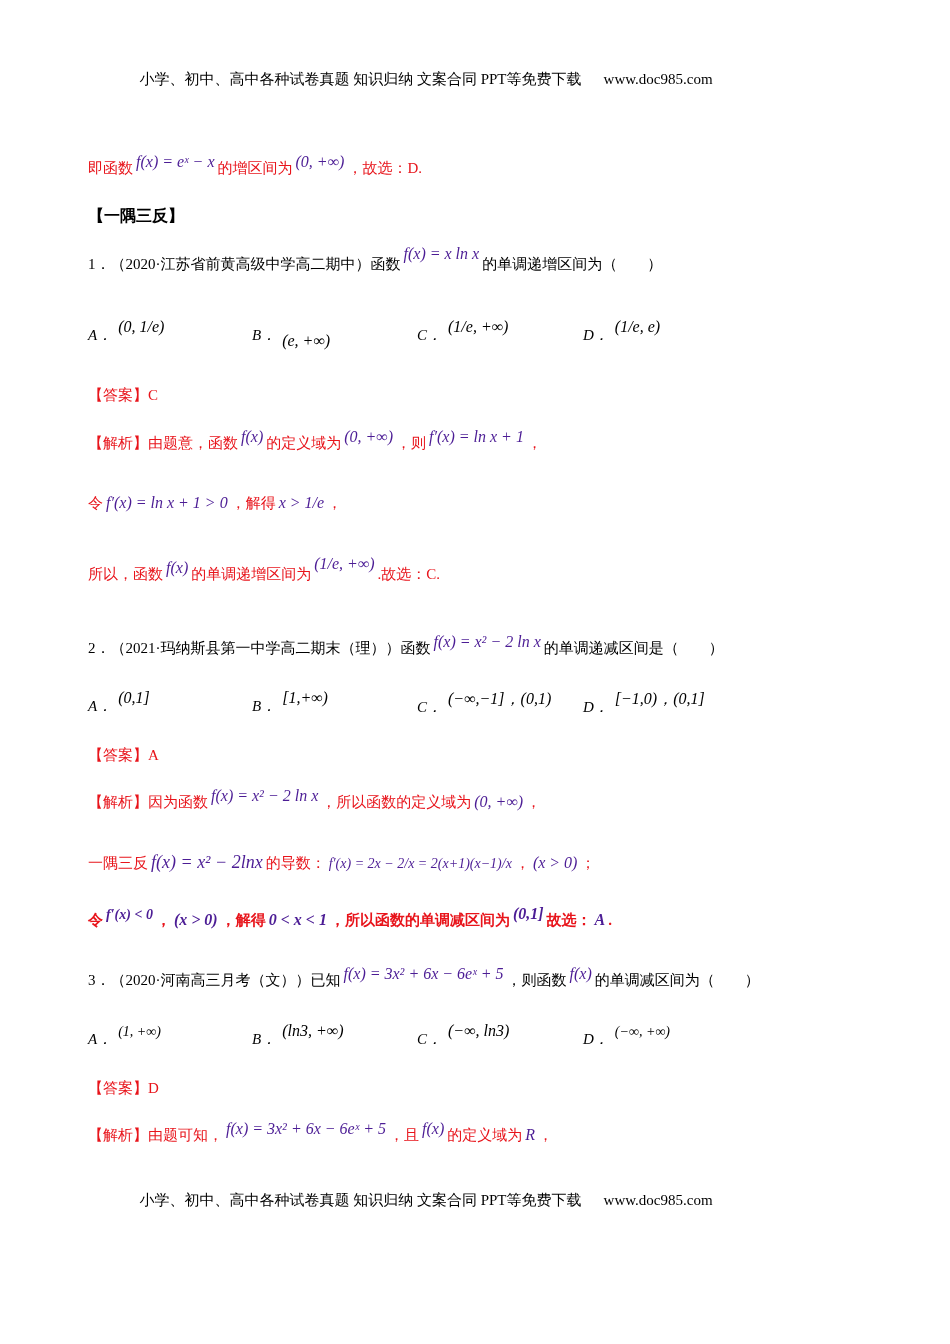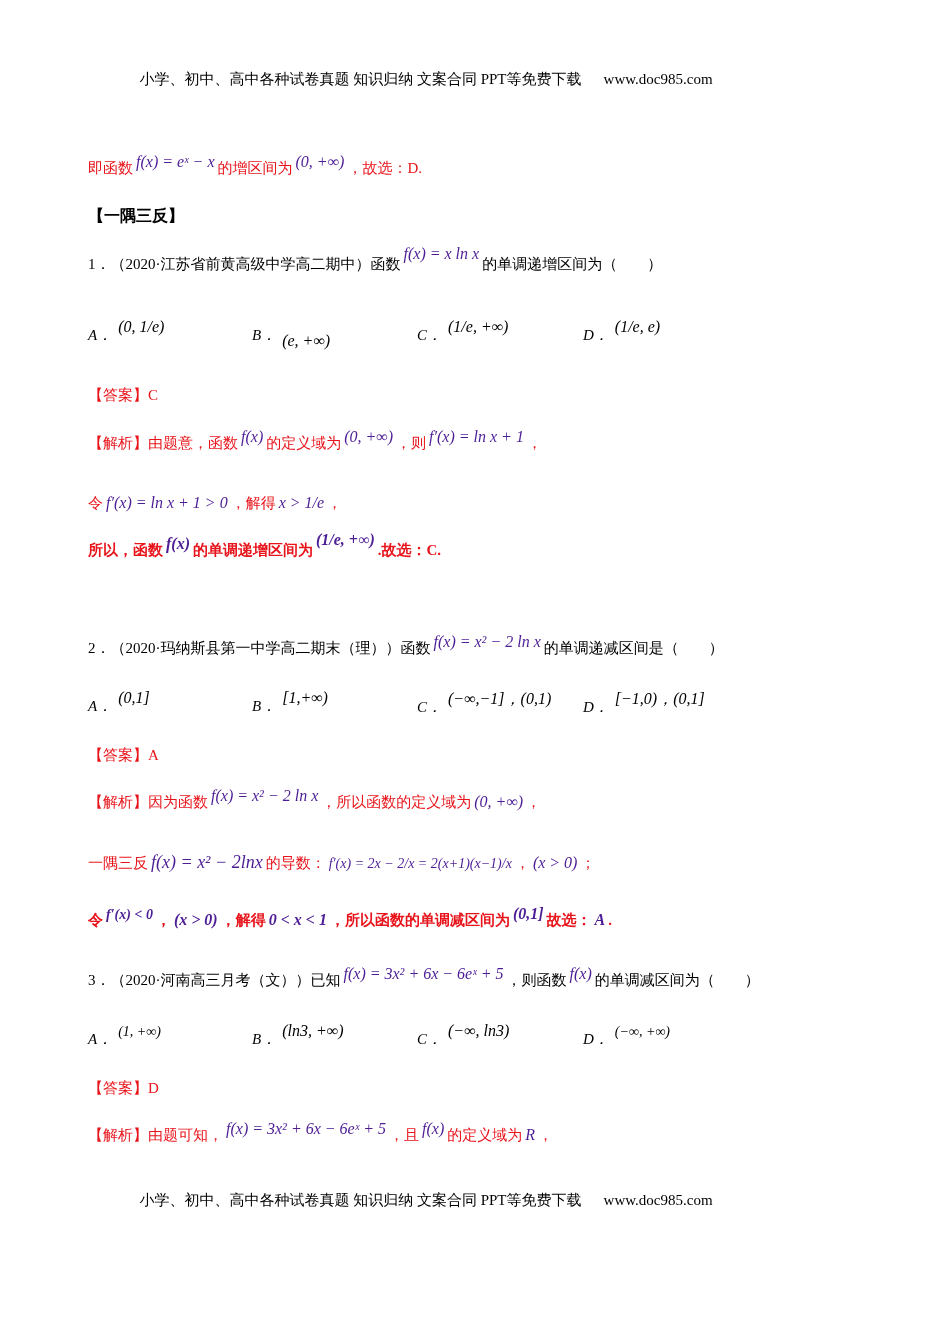--- a/index.html
+++ b/index.html
@@ -38,26 +38,26 @@
 <div class="opt" style="left:417px; top:326px;"><span>C．</span><span class="optval">(1/e, +∞)</span></div>
 <div class="opt" style="left:583px; top:326px;"><span>D．</span><span class="optval">(1/e, e)</span></div>
 
 <div class="line red" style="top:385px;">【答案】C</div>
 <div class="line red" style="top:433px;">
   <span>【解析】由题意，函数</span><span class="math up2">f(x)</span><span>的定义域为</span><span class="math up2">(0, +∞)</span><span>，则</span><span class="math up2">f′(x) = ln x + 1</span><span>，</span>
 </div>
 <div class="line red" style="top:493px;">
   <span>令</span><span class="math">f′(x) = ln x + 1 &gt; 0</span><span>，解得</span><span class="math">x &gt; 1/e</span><span>，</span>
 </div>
-<div class="line red" style="top:540px;font-weight:bold;">
+<div class="line red" style="top:564px;">
   <span>所以，函数</span><span class="math up2">f(x)</span><span>的单调递增区间为</span><span class="math up">(1/e, +∞)</span><span>.故选：C.</span>
 </div>
 
 <div class="line black" style="top:638px;">
-  <span>2．</span><span>（2020·玛纳斯县第一中学高二期末（理））函数</span><span class="math up2">f(x) = x² − 2 ln x</span><span>的单调递减区间是（　　）</span>
+  <span>2．</span><span>（2021·玛纳斯县第一中学高二期末（理））函数</span><span class="math up2">f(x) = x² − 2 ln x</span><span>的单调递减区间是（　　）</span>
 </div>
 <div class="opt" style="left:88px; top:697px;"><span>A．</span><span class="optval">(0,1]</span></div>
 <div class="opt" style="left:252px; top:697px;"><span>B．</span><span class="optval">[1,+∞)</span></div>
 <div class="opt" style="left:417px; top:697px;"><span>C．</span><span class="optval">(−∞,−1]，(0,1)</span></div>
 <div class="opt" style="left:583px; top:697px;"><span>D．</span><span class="optval">[−1,0)，(0,1]</span></div>
 
 <div class="line red" style="top:745px;">【答案】A</div>
 <div class="line red" style="top:792px;text-align:center;">
   <span>【解析】因为函数</span><span class="math up2">f(x) = x² − 2 ln x</span><span>，所以函数的定义域为</span><span class="math">(0, +∞)</span><span>，</span>
 </div>

